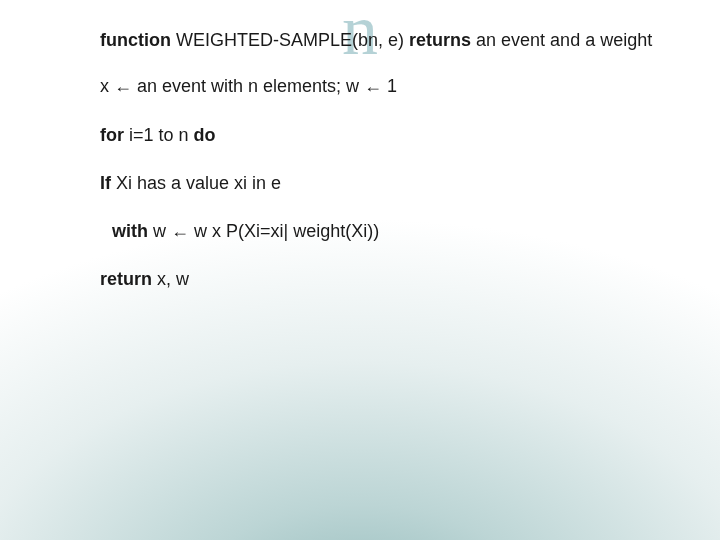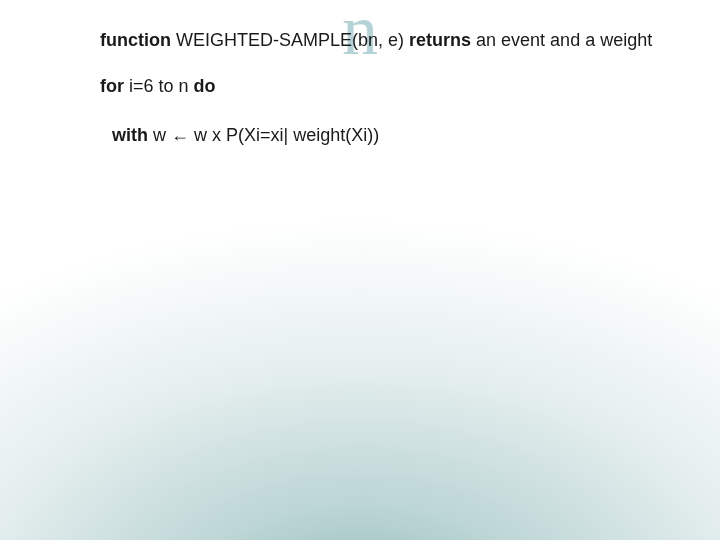--- a/index.html
+++ b/index.html
@@ -46,25 +46,32 @@
 <body>
 
 <div class="watermark">n</div>
 
 <div class="content">
 
   <div class="line sig">
     <span class="bold">function</span><span> WEIGHTED-SAMPLE(bn, e) </span><span class="bold">returns</span><span> an event and a weight</span>
   </div>
 
+  <div class="line">x ← an event with n elements; w ← 1</div>
 
   <div class="line">
-    <span class="bold">for</span><span> i=6 to n </span><span class="bold">do</span>
+    <span class="bold">for</span><span> i=1 to n </span><span class="bold">do</span>
   </div>
 
+  <div class="line">
+    <span class="bold">If</span><span> Xi has a value xi in e</span>
+  </div>
 
   <div class="line indent">
     <span class="bold">with</span><span> w ← w x P(Xi=xi| weight(Xi))</span>
   </div>
 
 
+  <div class="line">
+    <span class="bold">return</span><span> x, w</span>
+  </div>
 
 </div>
 
 </body></html>

